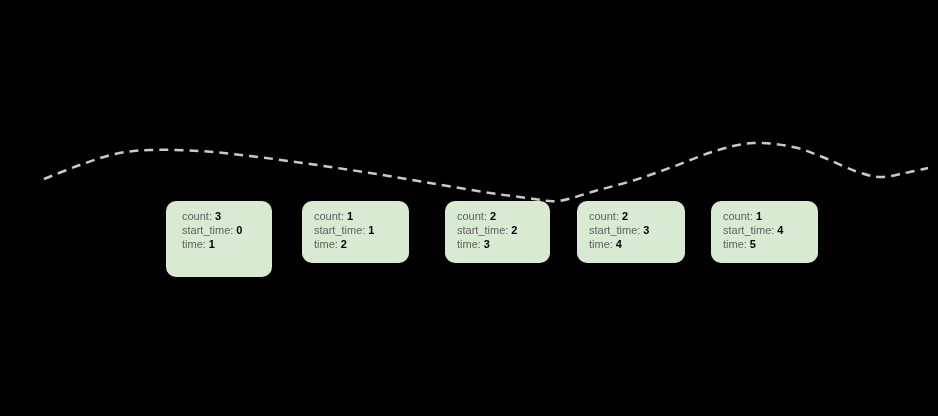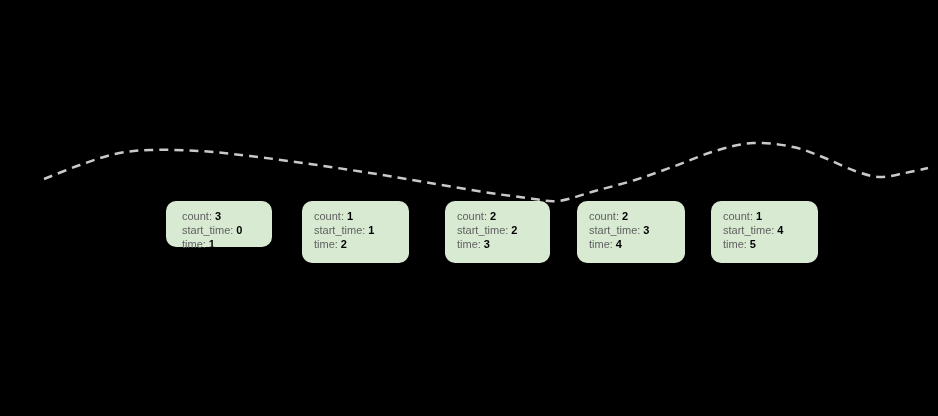--- a/index.html
+++ b/index.html
@@ -45,21 +45,21 @@
 </style>
 </head>
 <body>
 
 <div class="canvas">
 
   <svg class="curve-svg" width="938" height="416">
     <path fill="none" stroke-linecap="butt" d="M 44 179 C 50 176.66666666666666, 68.16666666666667 169.16666666666666, 80 165 C 91.83333333333333 160.83333333333334, 103.33333333333333 156.5, 115 154 C 126.66666666666667 151.5, 135.83333333333334 150.5, 150 150 C 164.16666666666666 149.5, 183.33333333333334 150, 200 151 C 216.66666666666666 152, 231.66666666666666 153.83333333333334, 250 156 C 268.3333333333333 158.16666666666666, 290 161.16666666666666, 310 164 C 330 166.83333333333334, 350 169.83333333333334, 370 173 C 390 176.16666666666666, 410 179.66666666666666, 430 183 C 450 186.33333333333334, 473.6666666666667 190.5, 490 193 C 506.3333333333333 195.5, 516.6666666666666 196.66666666666666, 528 198 C 539.3333333333334 199.33333333333334, 546.8333333333334 202.16666666666666, 558 201 C 569.1666666666666 199.83333333333334, 582.1666666666666 194.5, 595 191 C 607.8333333333334 187.5, 621.6666666666666 184.16666666666666, 635 180 C 648.3333333333334 175.83333333333334, 661.6666666666666 170.83333333333334, 675 166 C 688.3333333333334 161.16666666666666, 702 154.83333333333334, 715 151 C 728 147.16666666666666, 740 143.66666666666666, 753 143 C 766 142.33333333333334, 781 144.5, 793 147 C 805 149.5, 814.6666666666666 154, 825 158 C 835.3333333333334 162, 845.8333333333334 167.83333333333334, 855 171 C 864.1666666666666 174.16666666666666, 871.6666666666666 176.66666666666666, 880 177 C 888.3333333333334 177.33333333333334, 897 174.5, 905 173 C 913 171.5, 924.1666666666666 168.83333333333334, 928 168" stroke="#c9c9c9" stroke-width="2.5" stroke-dasharray="9 6"></path>
   </svg>
 
-  <div class="node" style="left:166px; top:201px; width:106px; height:46px;padding-left:16px;">
+  <div class="node" style="left:166px; top:201px; width:106px; height:76px;padding-left:16px;">
     <div class="field-line"><span class="field-label">count:</span><span class="field-value">3</span></div>
     <div class="field-line"><span class="field-label">start_time:</span><span class="field-value">0</span></div>
     <div class="field-line"><span class="field-label">time:</span><span class="field-value">1</span></div>
   </div>
 
   <div class="node" style="left:302px; top:201px; width:107px; height:62px;">
     <div class="field-line"><span class="field-label">count:</span><span class="field-value">1</span></div>
     <div class="field-line"><span class="field-label">start_time:</span><span class="field-value">1</span></div>
     <div class="field-line"><span class="field-label">time:</span><span class="field-value">2</span></div>
   </div>

